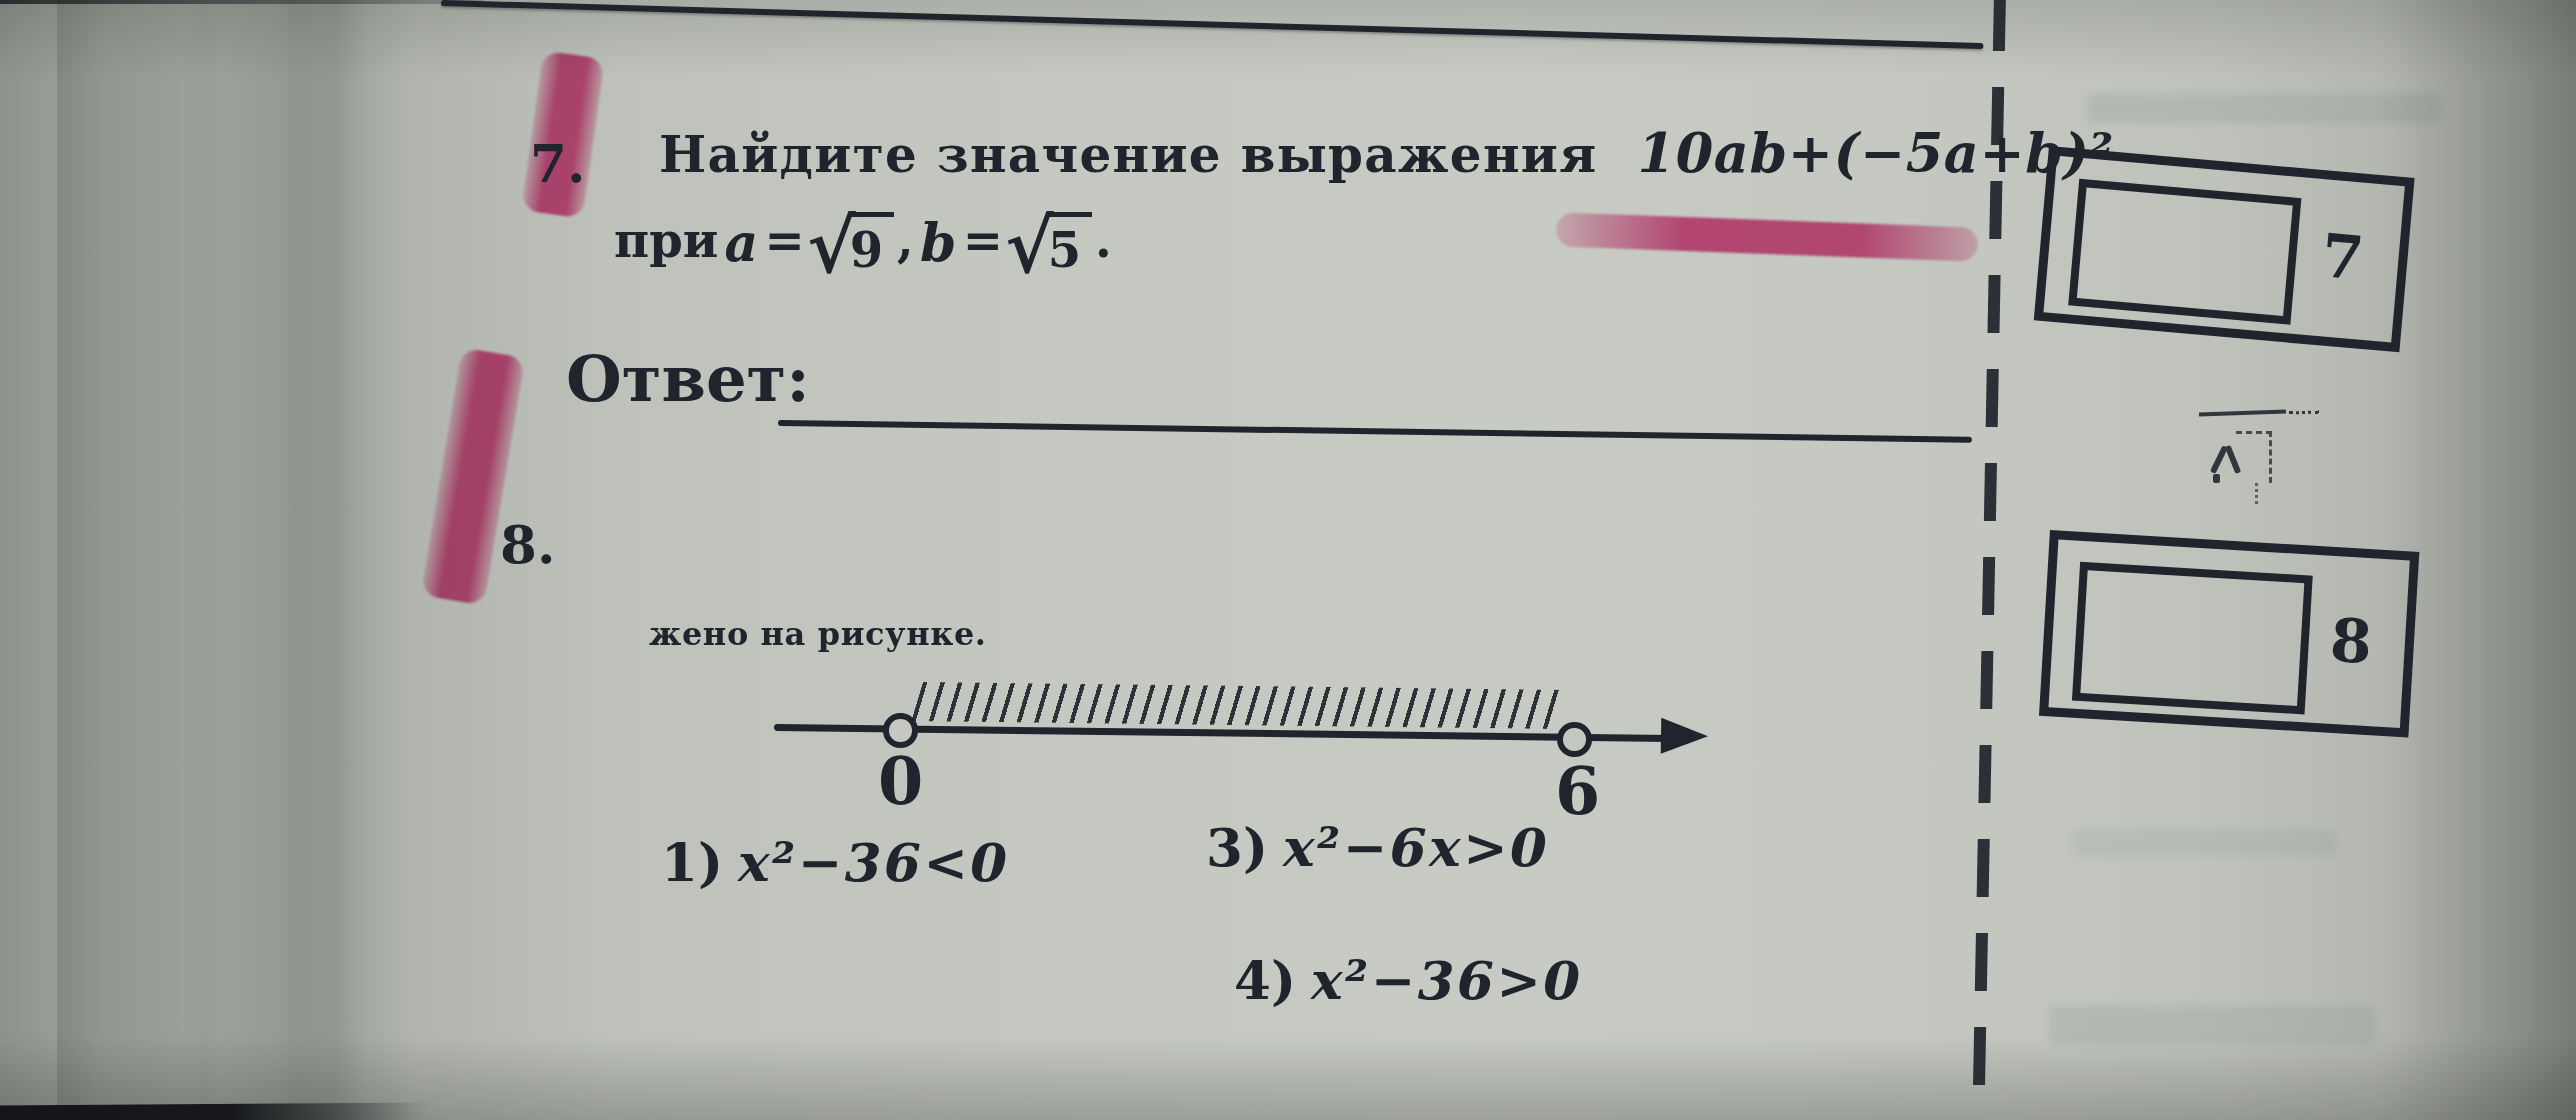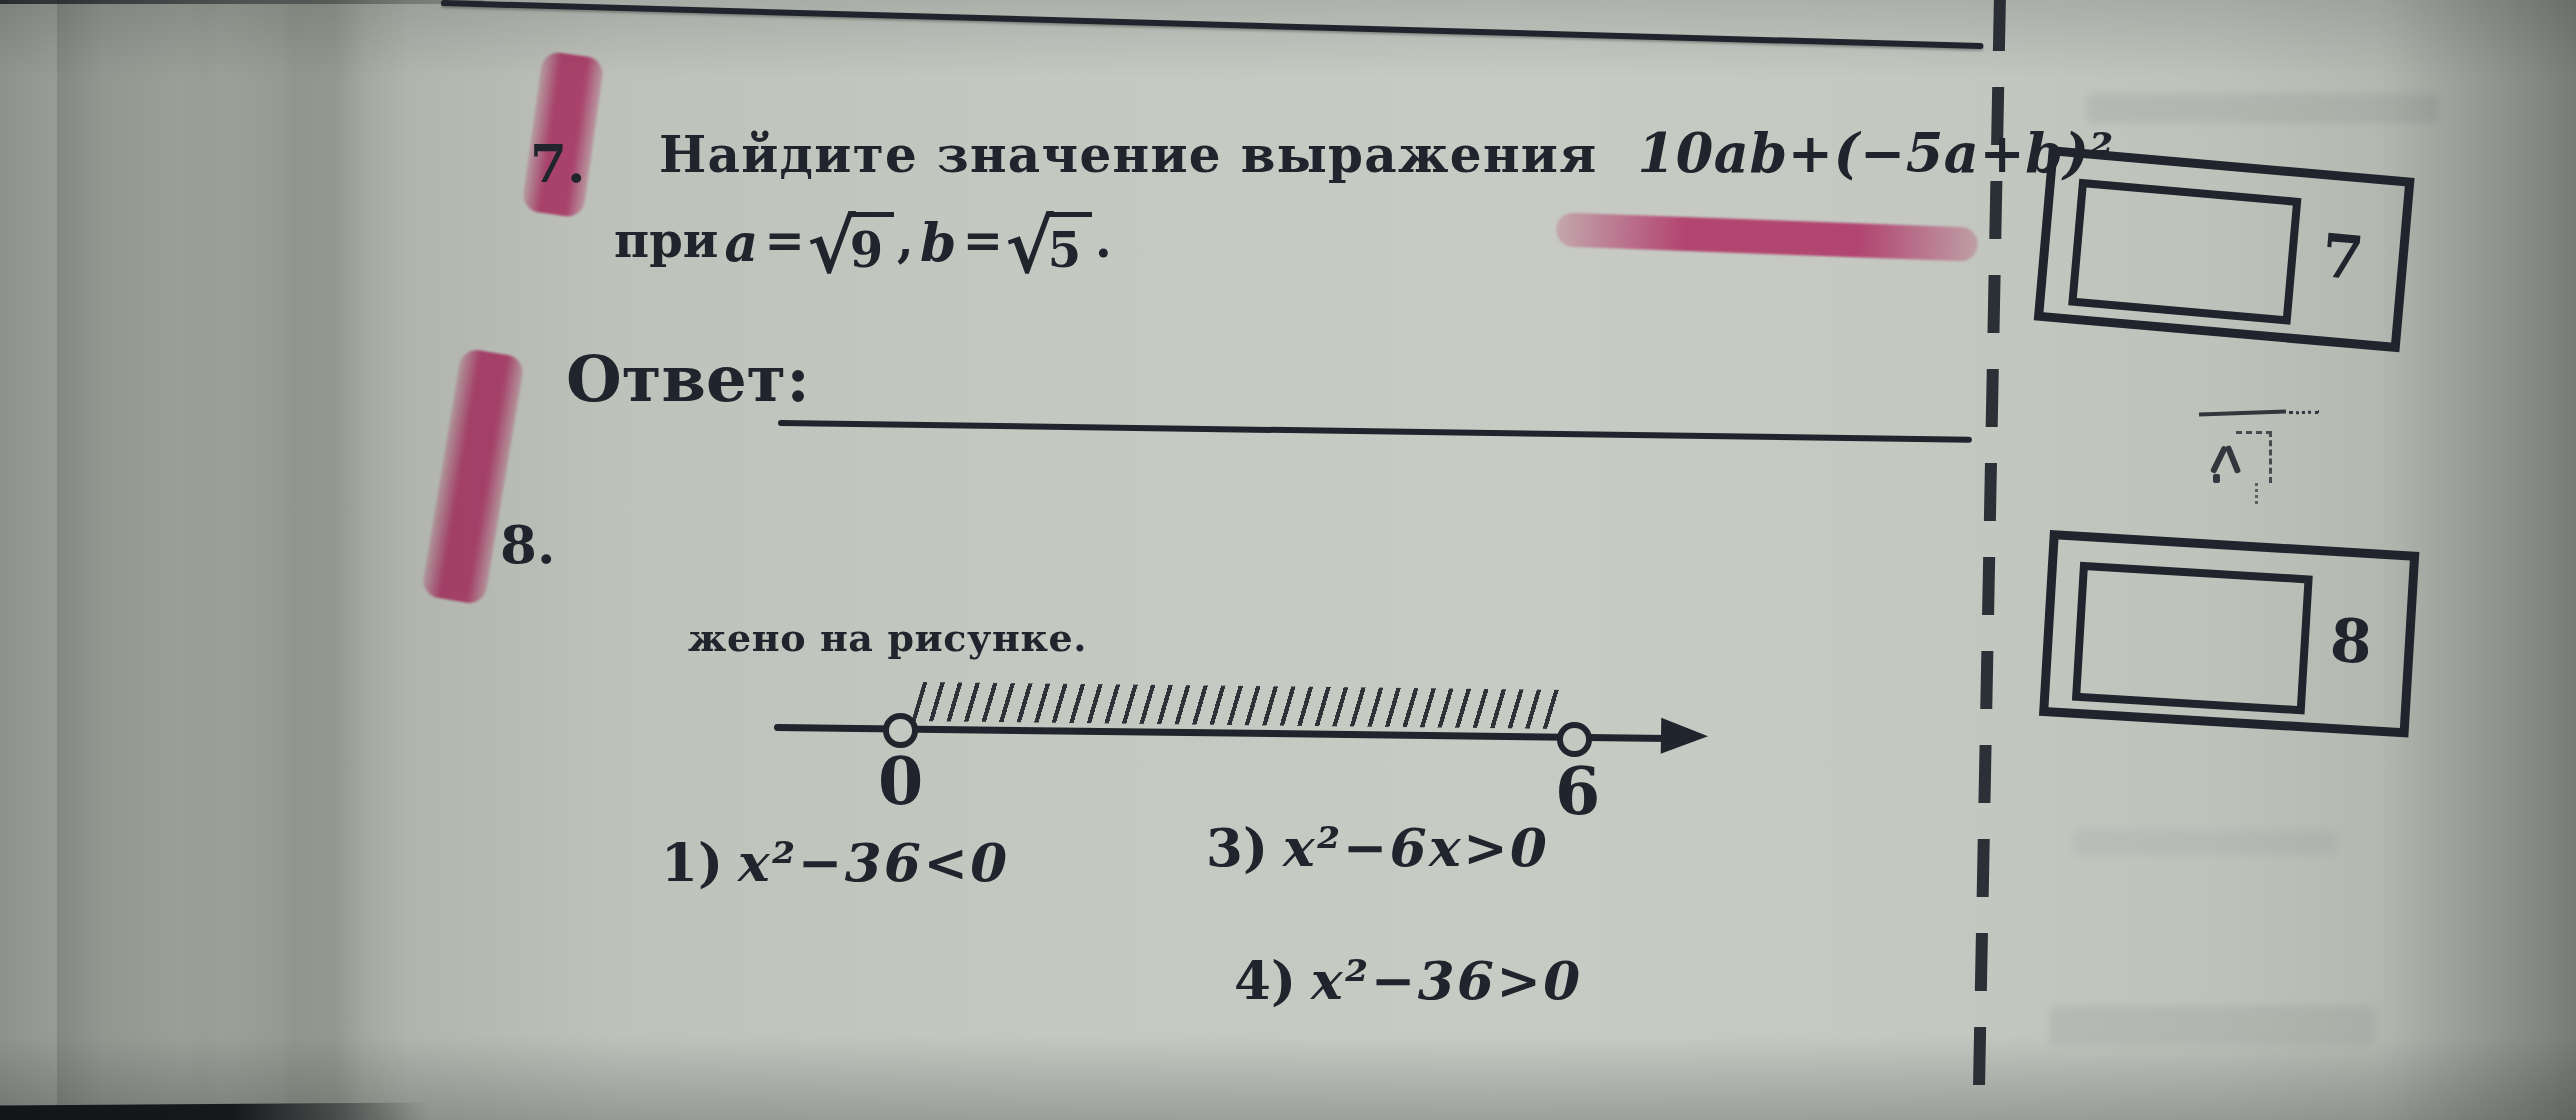--- a/index.html
+++ b/index.html
@@ -62,21 +62,21 @@
   .sqrt .sign { font-size:74px; line-height:.78; font-weight:bold; transform:translateY(6.3px); }
   .sqrt .radicand { border-top:5.7px solid var(--ink); padding:5px 11.3px 0 1.3px;
     margin-left:-7.5px; font-size:48px; font-weight:bold; }
   #p7-ans-label { left:566px; top:341px; font-size:64px; }
   #p7-ans-line { left:778px; top:420px; width:1194px; height:6.3px; background:var(--ink);
     transform:rotate(.8deg); transform-origin:left center; border-radius:3.1px; }
 
   
   #p8-num   { left:500px;  top:513px; font-size:53px; }
   #p8-line1 { left:659px; top:490px; font-size:52px; letter-spacing:0.6px; }
-  #p8-line2 { left:688px; top:615px; font-size:38px; letter-spacing:0.6px; }
+  #p8-line2 { left:649px; top:615px; font-size:32px; letter-spacing:0.6px; }
 
   
   #nl-axis { left:774px; top:724px; width:899px; height:7px; background:var(--ink);
     transform:rotate(.7deg); transform-origin:left center; border-radius:3.8px; }
   #nl-arrow { left:1661px; top:718px; width:0; height:0;
     border-left:47px solid var(--ink);
     border-top:18px solid transparent; border-bottom:18px solid transparent;
     transform:rotate(.9deg); }
   #nl-hatch { left:916px; top:686px; width:646px; height:39px; opacity:.92;
     background:repeating-linear-gradient(90deg, var(--ink) 0 4.4px, transparent 4.4px 17.6px);

